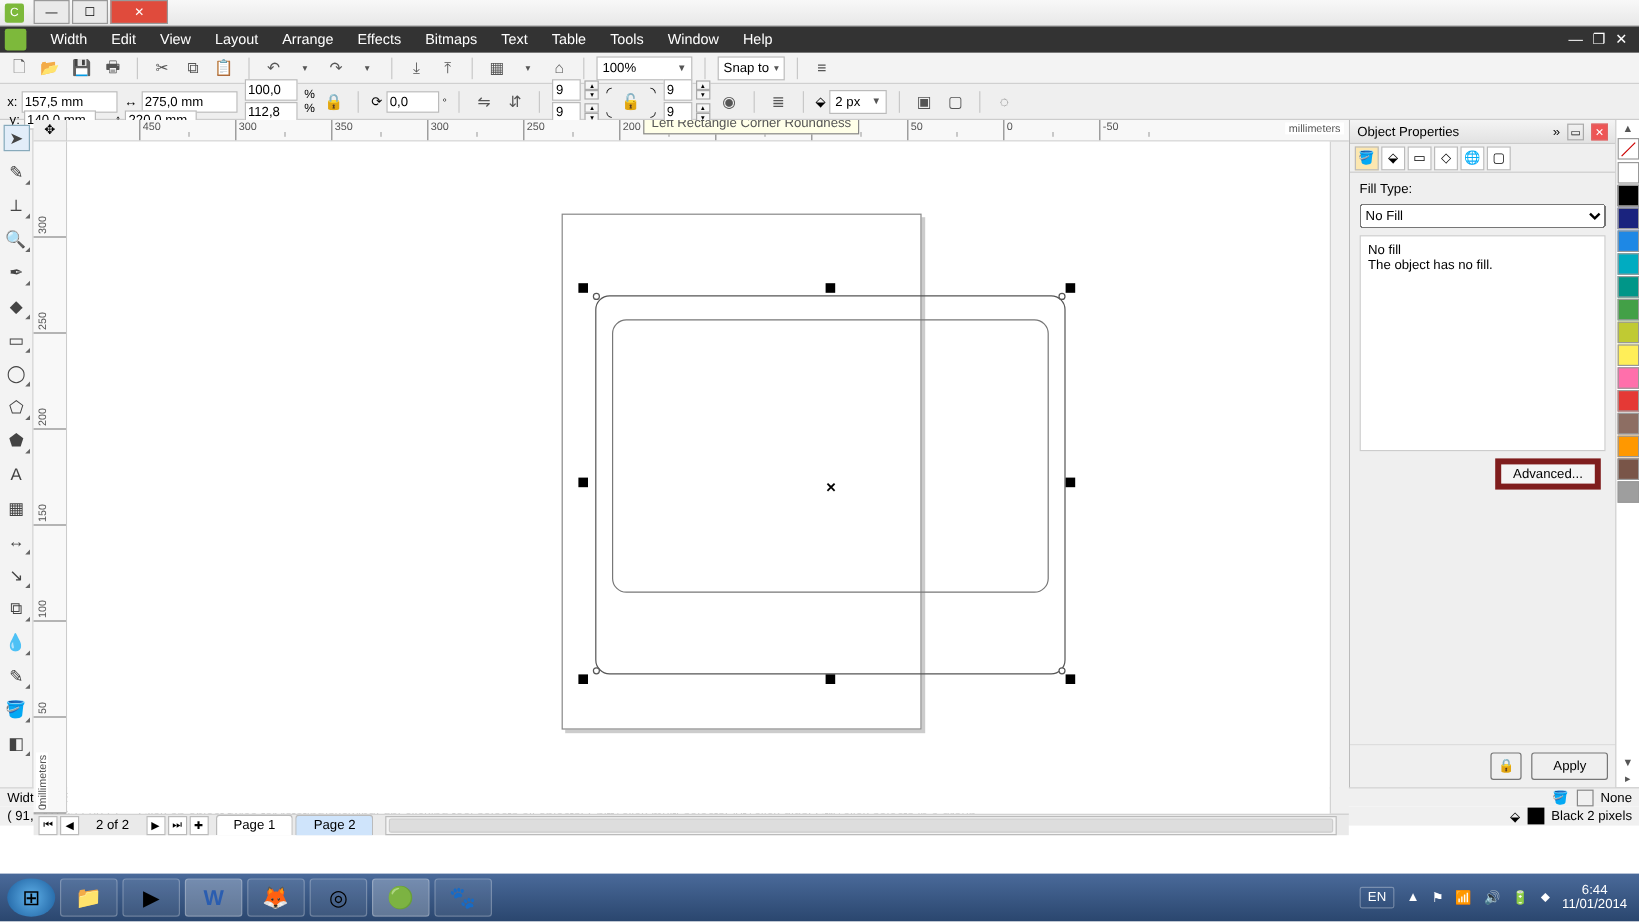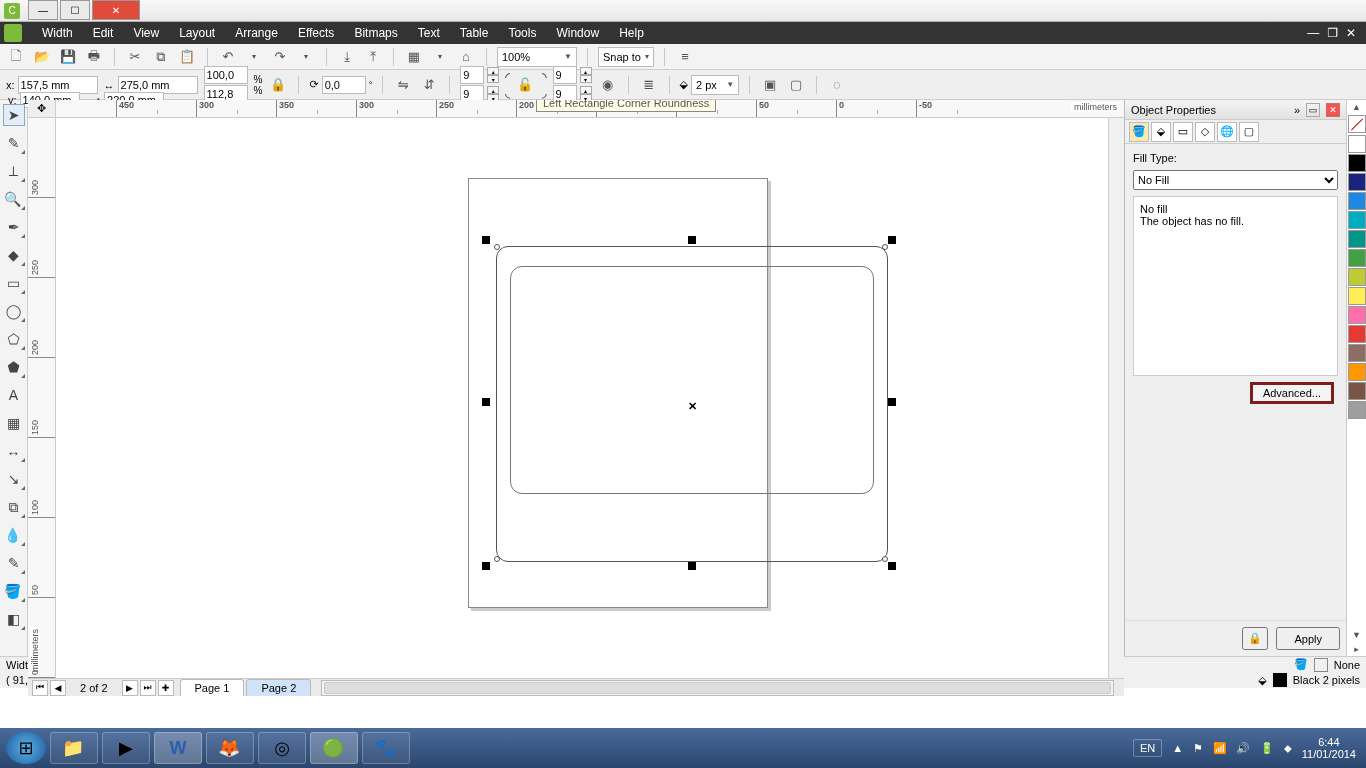--- a/index.html
+++ b/index.html
@@ -28,21 +28,21 @@
 
 
 .propbar { height: 30px; background: #efefef; border-bottom: 1px solid #ccc; display: flex; align-items: center; padding: 0 6px; gap: 6px; font-size: 11px; }
 .field { display:flex; align-items:center; gap:3px;}
 .field input { width: 80px; height: 18px; font-size: 11px; border: 1px solid #bbb; padding: 0 2px; }
 .spin { width:12px; display:flex; flex-direction:column; }
 .spin div { height:8px; border:1px solid #aaa; font-size:6px; display:flex;align-items:center;justify-content:center; background:#f6f6f6;}
 
 
 .hruler { height: 18px; background: #f8f8f8; border-bottom: 1px solid #ccc; position: relative; overflow: hidden; font-size:9px; color:#555; }
-.hruler .marks { position:absolute; left:60px; right:0; top:0; bottom:0; display:flex;font-weight:bold; }
+.hruler .marks { position:absolute; left:60px; right:0; top:0; bottom:0; display:flex; }
 .hruler .tick { width:80px; border-left:1px solid #888; padding-left:2px; position:relative;}
 .hruler .tick::before { content:""; position:absolute; left:40px; top:10px; height:4px; border-left:1px solid #aaa; }
 .hruler .units { position:absolute; right:4px; top:2px; background:#fff; padding:0 3px;}
 .vruler { width: 28px; background: #f8f8f8; border-right: 1px solid #ccc; position: relative; font-size:9px; color:#555; display:flex; flex-direction:column-reverse; }
 .vruler .tick { height:80px; border-top:1px solid #888; padding:2px; writing-mode: vertical-rl; transform: rotate(180deg);}
 .vruler .units { position:absolute; bottom:4px; left:2px; writing-mode: vertical-rl; transform: rotate(180deg); background:#fff; padding:2px 0;}
 .rcorner { width:28px; height:18px; border-right:1px solid #ccc; border-bottom:1px solid #ccc; background:#efefef; display:flex;align-items:center;justify-content:center;}
 
 
 .workarea { display: flex; height: 556px; }
@@ -80,21 +80,21 @@
 .sphead { height:20px; background: linear-gradient(#f4f4f4,#e2e2e2); border-bottom:1px solid #ccc; display:flex; align-items:center; padding:0 6px; font-size:11px; gap:6px;}
 .sphead .h-title{ flex:1;}
 .sphead .pin{ width:14px;height:14px; border:1px solid #aaa; font-size:9px; display:flex;align-items:center;justify-content:center;}
 .sphead .close{ width:14px;height:14px; border:1px solid #d66; background:#e55; color:#fff; font-size:9px; display:flex;align-items:center;justify-content:center;}
 .sptabs { height:24px; display:flex; align-items:center; gap:2px; padding:2px 4px; border-bottom:1px solid #ccc;}
 .sptabs .t { width:20px; height:20px; border:1px solid #bbb; display:flex;align-items:center;justify-content:center; font-size:11px; background:#fff;}
 .sptabs .t.active{ background:#fce7b0;}
 .spbody { padding:8px; font-size:11px; display:flex; flex-direction:column; gap:6px;}
 .spbody select { width:100%; height:20px; font-size:11px;}
 .spbody .box { border:1px solid #ccc; background:#fff; padding:6px; height:180px;}
-.spbody .adv { align-self:flex-end; padding:2px 10px; border:3px solid #7f1d1d; background:#f4f4f4; margin-right:4px;text-align:center;}
+.spbody .adv { align-self:flex-end; padding:2px 10px; border:5px solid #7f1d1d; background:#f4f4f4; margin-right:4px;text-align:center;}
 .spfoot { margin-top:auto; padding:6px; display:flex; gap:8px; justify-content:flex-end; border-top:1px solid #ddd;}
 .spfoot button { padding:3px 16px; font-size:11px;}
 .spfoot .lock{ width:26px; padding:3px 0;}
 
 
 .palette { width:20px; border-left:1px solid #ccc; display:flex; flex-direction:column; }
 .palette .sw { width:18px; height:18px; border:1px solid #999; margin:1px; }
 .palette .nofill { background:#fff; position:relative;}
 .palette .nofill::after{content:""; position:absolute; left:0;right:0;top:50%; border-top:1px solid #c00; transform:rotate(-45deg);}
 .palette .up,.palette .down{ height:14px; display:flex;align-items:center;justify-content:center; font-size:9px; color:#555;}

